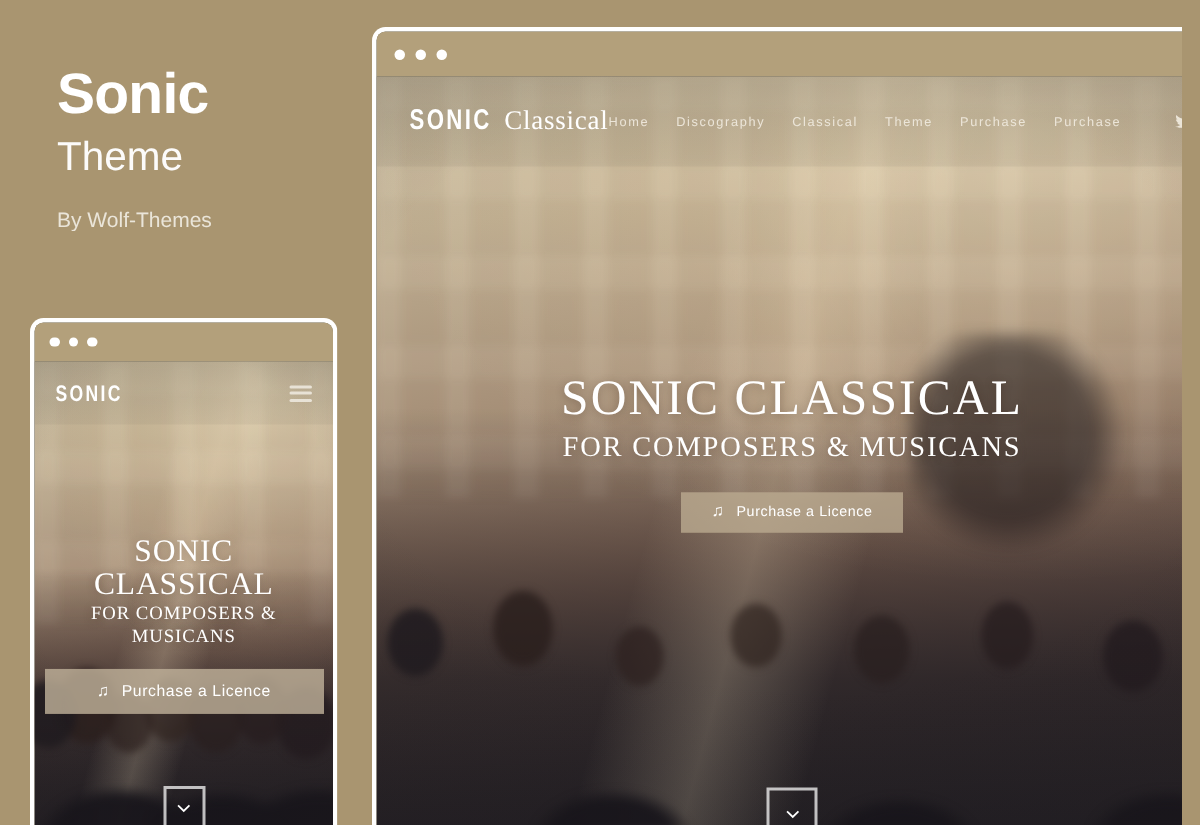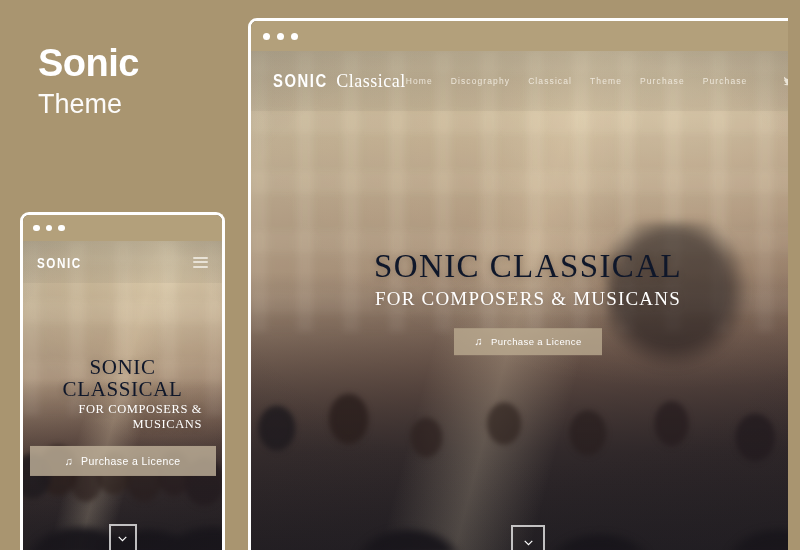--- a/index.html
+++ b/index.html
@@ -121,35 +121,34 @@
 
   
   .hero {
     position:absolute; left:0; right:0; top:50%; transform:translateY(-50%);
     display:flex; flex-direction:column; align-items:center; text-align:center;
     padding:0 20px;
   }
   .hero h1 {
     font-family:"Liberation Serif", serif;
     font-weight:normal;
-    color:#0f172a;
+    color:#ffffff;
     font-size:33px;
     letter-spacing:1.4px;
     line-height:1.05;
     text-shadow:0 1px 6px rgba(60,40,30,.35);
   }
   .hero h2 {
     font-family:"Liberation Serif", serif;
     font-weight:normal;
     color:#ffffff;
     font-size:19px;
     letter-spacing:1.2px;
     margin-top:4px;
     text-shadow:0 1px 6px rgba(60,40,30,.35);
-    text-align:right;
   }
   .cta {
     margin-top:18px;
     background:rgba(186,170,144,.80);
     color:#ffffff;
     border:none;
     font-size:9.5px;
     letter-spacing:.4px;
     padding:8px 20px;
     display:inline-flex; align-items:center; gap:8px;
@@ -194,20 +193,21 @@
   }
 </style>
 </head>
 <body>
 
 <div id="stage">
 
   <div id="promo">
     <div class="title">Sonic</div>
     <div class="subtitle">Theme</div>
+    <div class="byline">By Wolf-Themes</div>
   </div>
 
   <div id="desktop" class="winframe">
     <div class="titlebar">
       <span class="dot"></span>
       <span class="dot"></span>
       <span class="dot"></span>
     </div>
     <div class="viewport">
       <div class="photo"></div>

